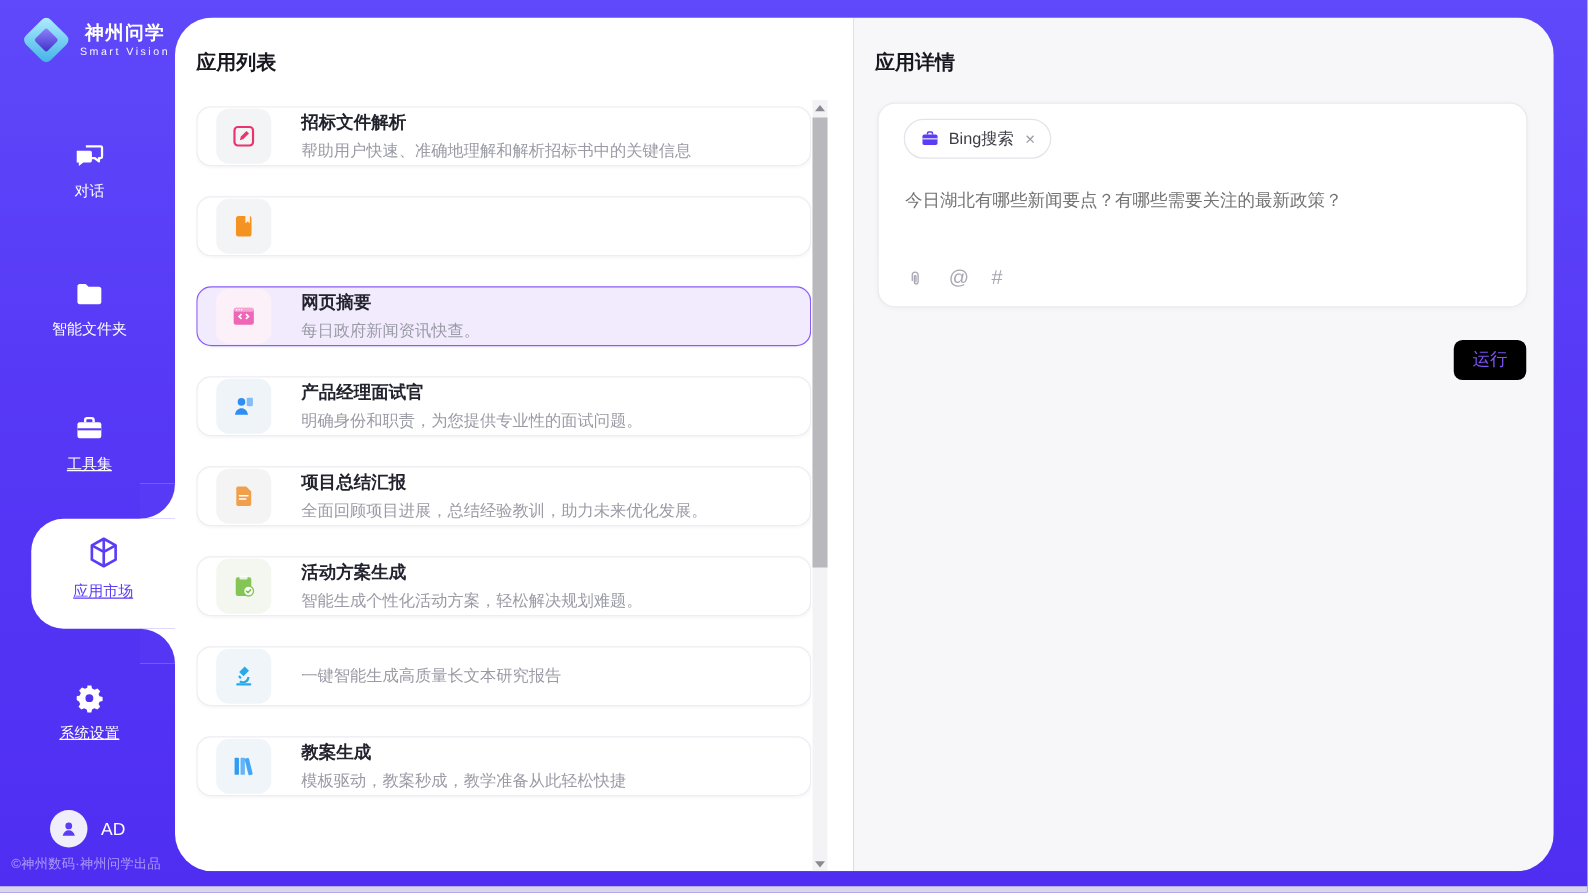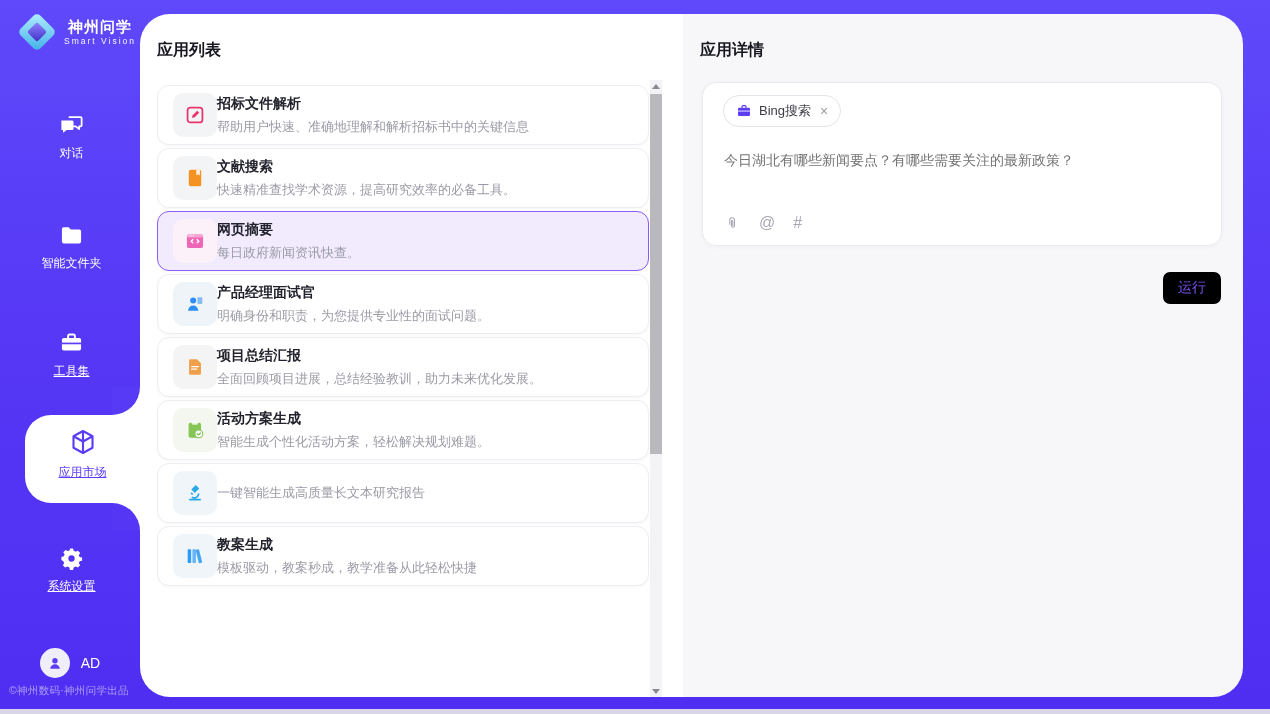--- a/index.html
+++ b/index.html
@@ -41,21 +41,21 @@
 
   
   .container { position:absolute; left:140px; top:14px; width:1103px; height:683px;
                border-radius:30px; overflow:hidden; display:flex; }
   .panel-list { width:543px; background:#fff; position:relative; flex:none; }
   .panel-detail { flex:1; background:#f7f7f9; position:relative; }
   .panel-title { position:absolute; left:17px; top:26px; font-size:16px; font-weight:bold; color:#17171f; }
 
   
   .list { position:absolute; left:17px; top:71px; width:492px; height:612px; overflow:hidden; }
-  .card { display:flex; align-items:center; gap:0; height:60px; margin-bottom:3px;
+  .card { display:flex; align-items:center; gap:24px; height:48px; margin-bottom:24px;
           background:#fff; border:1px solid #ededf2; border-radius:12px; padding:0 15px;
           box-shadow:0 1px 3px rgba(25,25,60,.04); cursor:pointer; }
   .card.selected { background:#f2ebfe; border:1.5px solid #8a5cf6; }
   .tile { width:44px; height:44px; border-radius:10px; flex:none; display:flex; align-items:center; justify-content:center; }
   .meta { min-width:0; }
   .app-t { font-size:14px; font-weight:bold; color:#23232e; margin-bottom:5px; }
   .app-d { font-size:13px; color:#9b9ba6; white-space:nowrap; }
 
   
   .sbar { position:absolute; right:21px; top:66px; width:12px; height:617px; background:#f3f3f5; }
@@ -169,24 +169,20 @@
         </div>
       </div>
 
       <div class="card">
         <div class="tile" style="background: rgb(243, 244, 246); color: rgb(245, 147, 34);">
           <svg width="22" height="22" viewBox="0 0 24 24">
             <path fill="currentColor" d="M5.2 5.2A2.2 2.2 0 0 1 7.4 3h9.4a2 2 0 0 1 2 2v14a2 2 0 0 1-2 2H7.4a2.2 2.2 0 0 1-2.2-2.2z"></path>
             <path d="M13.4 3v6.4l2-1.5 2 1.5V3z" fill="#fff" opacity=".85"></path>
           </svg>
         </div>
-        <div class="meta">
-          <div class="app-t">文献搜索</div>
-          <div class="app-d">快速精准查找学术资源，提高研究效率的必备工具。</div>
-        </div>
       </div>
 
       <div class="card selected">
         <div class="tile" style="background: rgb(253, 241, 249); color: rgb(238, 102, 181);">
           <svg width="22" height="22" viewBox="0 0 24 24">
             <rect x="3.2" y="4.5" width="17.6" height="15" rx="2" fill="currentColor"></rect>
             <rect x="3.2" y="4.5" width="17.6" height="3.6" rx="1.8" fill="#fff" opacity=".4"></rect>
             <circle cx="5.7" cy="6.3" r=".7" fill="#fff"></circle>
               <circle cx="7.9" cy="6.3" r=".7" fill="#fff"></circle>
               <circle cx="10.1" cy="6.3" r=".7" fill="#fff"></circle>

